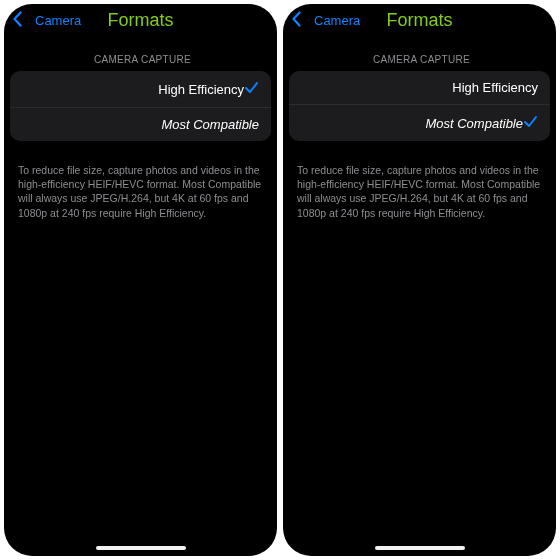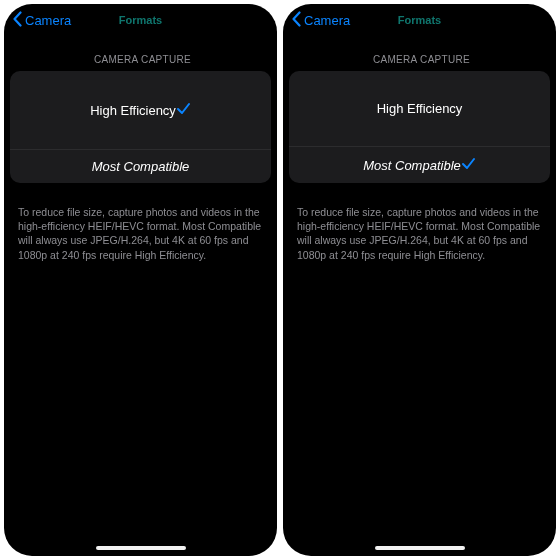--- a/index.html
+++ b/index.html
@@ -28,52 +28,51 @@
       height: 32px;
       padding: 0 8px;
       position: relative;
     }
     .back-button {
       display: flex;
       align-items: center;
       color: #0a84ff;
       font-size: 13px;
       font-weight: 400;
-      gap: 2px;
+      gap: 12px;
     }
     .chevron { display: inline-block; }
     .nav-title {
       position: absolute;
       left: 50%;
       transform: translateX(-50%);
-      color: #0f766e;
-      font-size: 11px;
-      font-weight: 700;
+      color: #84cc16;
+      font-size: 18px;
+      font-weight: 400;
     }
     .section-header {
       color: #8e8e93;
       font-size: 10px;
       letter-spacing: 0.3px;
       padding: 18px 14px 6px 18px;
       text-align: center;
     }
     .list {
       margin: 0 6px;
       border-radius: 10px;
       background: #1c1c1e;
       overflow: hidden;
     }
     .row {
       display: flex;
       align-items: center;
-      justify-content: center;
+      justify-content: flex-end;
       padding: 9px 12px;
       color: #fff;
       font-size: 13px;
-      margin-top: 21px;
     }
     .row + .row {
       border-top: 0.5px solid #2c2c2e;
       font-style: italic;
     }
     .check { color: #0a84ff; display: inline-block; }
     .footer-text {
       color: #8e8e93;
       font-size: 10.5px;
       line-height: 1.35;

